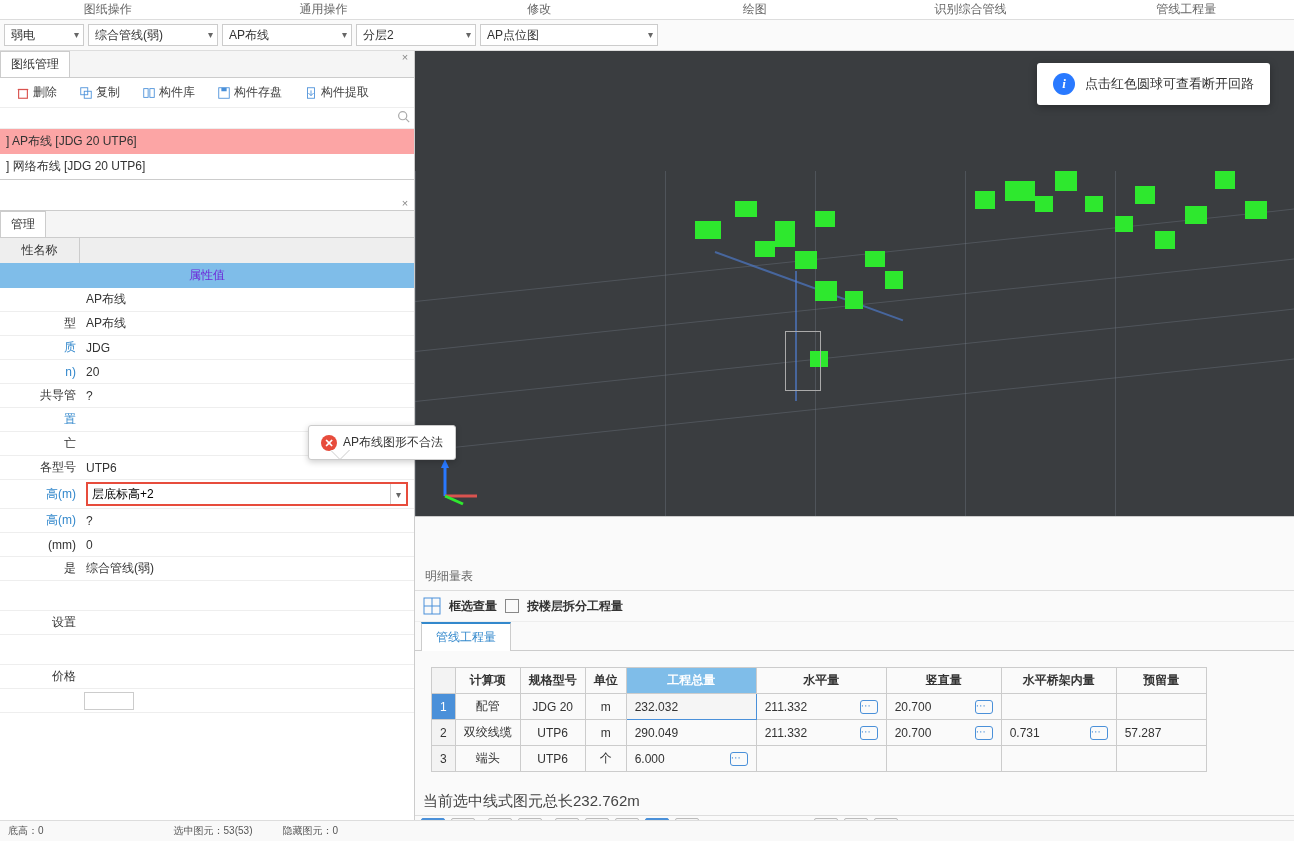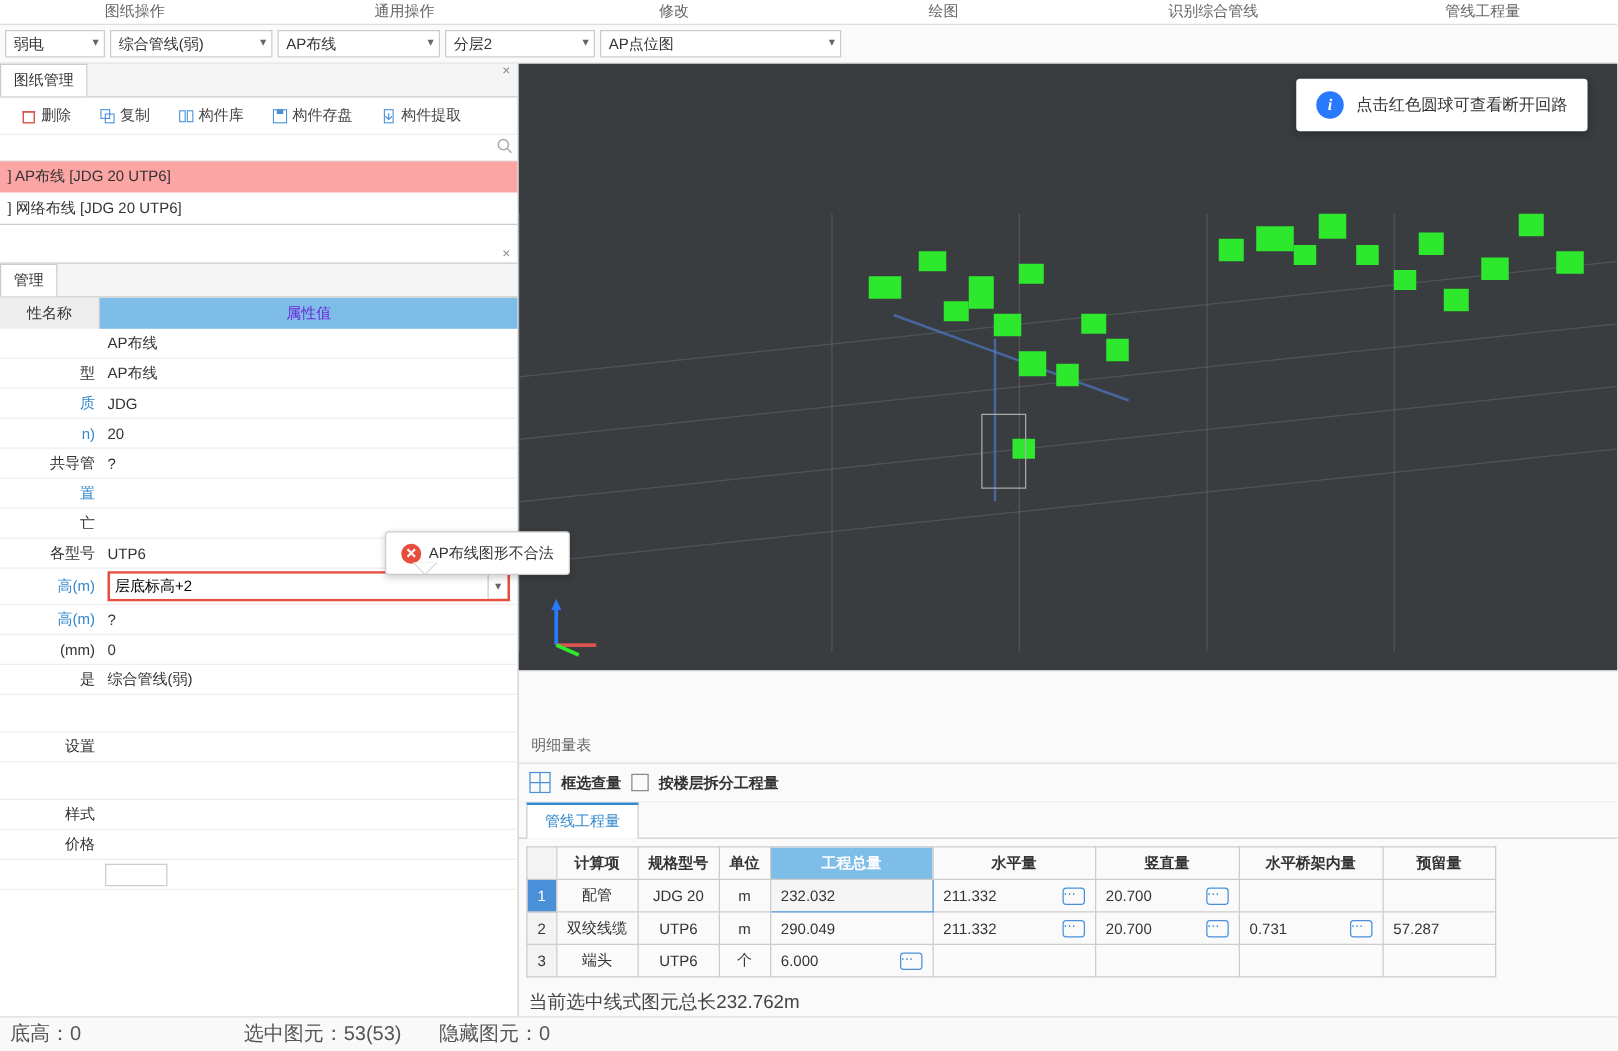--- a/index.html
+++ b/index.html
@@ -7,21 +7,21 @@
 
 
 .ribbon-tabs { display: flex; height: 20px; border-bottom: 1px solid #ddd; }
 .ribbon-tabs span { flex: 1; text-align: center; font-size: 12px; color: #666; line-height: 18px; }
 
 
 .filter-bar { display: flex; gap: 4px; padding: 4px; border-bottom: 1px solid #ddd; background: #fafafa; }
 .filter-select { position: relative; border: 1px solid #ccc; background: #fff; height: 22px; line-height: 20px; padding: 0 18px 0 6px; font-size: 12px; }
 .filter-select.w80 { width: 80px; }
 .filter-select.w130 { width: 130px; }
-.filter-select.w185 { width: 193px; }
+.filter-select.w185 { width: 178px; }
 .filter-select.w120 { width: 120px; }
 .filter-select::after { content: "▾"; position: absolute; right: 4px; top: 0; color: #666; font-size: 10px; }
 
 
 .main-layout { display: flex; height: calc(100% - 50px); }
 .left-panel { width: 415px; display: flex; flex-direction: column; border-right: 1px solid #ccc; position: relative; }
 .right-panel { flex: 1; display: flex; flex-direction: column; }
 
 
 .close-x { position: absolute; right: 2px; top: 0; width: 14px; height: 14px; font-size: 11px; color: #888; text-align: center; cursor: pointer; }
@@ -40,21 +40,21 @@
 .search-row { padding: 2px 4px; border-bottom: 1px solid #eee; text-align: right; color: #aaa; font-size: 13px; }
 
 
 .component-list { border-bottom: 1px solid #ccc; }
 .component-list .item { padding: 4px 6px; font-size: 12px; }
 .component-list .item.selected { background: #fca5a5; }
 
 
 .prop-tab-bar { display: flex; border-top: 1px solid #ccc; border-bottom: 1px solid #ccc; background: #f5f5f5; position: relative; }
 .prop-tab-bar .close-x { top: -14px; }
-.prop-header { display: flex; background: #eee; }
+.prop-header { display: flex; background: #eee; flex-direction: column; }
 .prop-header .col-name { width: 80px; padding: 4px; text-align: center; border-right: 1px solid #ccc; }
 .prop-header .col-value { flex: 1; padding: 4px; text-align: center; background: #7fbde9; color: #6d28d9; }
 .prop-rows { }
 .prop-row { display: flex; border-bottom: 1px solid #eee; min-height: 24px; align-items: center; }
 .prop-row .name { width: 80px; padding: 2px 4px; font-size: 12px; text-align: right; overflow: hidden; text-overflow: clip; white-space: nowrap; }
 .prop-row .name.link { color: #3388cc; }
 .prop-row .value { flex: 1; padding: 2px 6px; font-size: 12px; }
 .prop-row.editing .value-box { border: 2px solid #e74c3c; position: relative; display: flex; }
 .prop-row.editing .value-box input { flex: 1; border: none; outline: none; padding: 3px 4px; font-size: 12px; }
 .prop-row.editing .value-box .caret { width: 16px; text-align: center; color: #666; font-size: 10px; border-left: 1px solid #ccc; display: flex; align-items: center; justify-content: center; }
@@ -76,41 +76,41 @@
 
 
 .detail-panel { border-top: 1px solid #ccc; background: #fafafa; }
 .detail-title { padding: 5px 10px; color: #666; border-bottom: 1px solid #ddd; margin-top: 46px; }
 .detail-tools { padding: 6px 8px; display: flex; align-items: center; gap: 8px; border-bottom: 1px solid #eee; font-weight: bold; }
 .detail-tools .checkbox { width: 14px; height: 14px; border: 1px solid #888; display: inline-block; }
 .detail-tabs { display: flex; border-bottom: 1px solid #ccc; padding-left: 6px; }
 .detail-tabs .dtab { padding: 5px 14px; border: 1px solid #ccc; border-bottom: none; background: #fff; color: #3388cc; border-top: 2px solid #3388cc; margin-bottom: -1px; }
 
 
-.data-table { border-collapse: collapse; margin: 6px; }
+.data-table { border-collapse: collapse; margin: 16px; }
 .data-table th, .data-table td { border: 1px solid #ccc; padding: 4px 8px; font-size: 12px; text-align: center; white-space: nowrap; }
 .data-table .rownum { background: #f3f3f3; width: 22px; }
 .data-table .rownum.sel { background: #4a90d9; color: #fff; }
 .data-table th.sel-col { background: #7fbde9; color: #fff; }
 .data-table td.cell-sel { background: #f5f5f5; border: 1px solid #4a90d9; text-align: left; padding-left: 8px; }
 .data-table td.left { text-align: left; padding-left: 8px; }
 .data-table .more-btn { display: inline-block; border: 1px solid #4a90d9; color: #4a90d9; border-radius: 3px; width: 18px; height: 14px; line-height: 10px; font-size: 10px; vertical-align: middle; }
 .val-wrap { display: flex; justify-content: space-between; align-items: center; gap: 6px; }
 
 
 .status-line { padding: 4px 8px; font-size: 15px; color: #444; }
 
 
 .bottom-bar { display: flex; align-items: center; gap: 6px; padding: 2px 6px; border-top: 1px solid #ddd; font-size: 12px; }
 .bottom-bar .tool-btn { border: 1px solid #bbb; background: #f5f5f5; width: 24px; height: 22px; display: flex; align-items: center; justify-content: center; border-radius: 2px; color: #555; font-size: 11px; }
 .bottom-bar .tool-btn.active { background: #4a90d9; color: #fff; border-color: #4a90d9; }
 .bottom-bar .sep { width: 1px; height: 18px; background: #ccc; }
 
 
-.footer-status { position: absolute; bottom: 0; left: 0; right: 0; display: flex; gap: 30px; padding: 3px 8px; font-size: 16px; color: #555; background: #f9f9f9; border-top: 1px solid #ddd; }
+.footer-status { position: absolute; bottom: 0; left: 0; right: 0; display: flex; gap: 30px; padding: 3px 8px; font-size: 10px; color: #555; background: #f9f9f9; border-top: 1px solid #ddd; }
 
 .icon-sq { display:inline-block; width:12px; height:12px; border:1px solid #666; }
 </style>
 </head>
 <body>
 
 <div class="ribbon-tabs">
   <span>图纸操作</span>
   <span>通用操作</span>
   <span>修改</span>
@@ -255,24 +255,20 @@
       <div class="prop-row" style="height:30px">
           <div class="name"></div>
           <div class="value"></div>
         </div>
       <div class="prop-row">
           <div class="name">设置</div>
           <div class="value"></div>
         </div>
       <div class="prop-row" style="height:30px">
           <div class="name"></div>
-          <div class="value"></div>
-        </div>
-      <div class="prop-row">
-          <div class="name">样式</div>
           <div class="value"></div>
         </div>
       <div class="prop-row">
           <div class="name">价格</div>
           <div class="value"></div>
         </div>
       <div class="prop-row">
           <div class="name"></div>
           <div class="value" style="border:1px solid #ccc;height:18px;width:50px;flex:0 0 50px;margin:2px 0 2px 4px"></div>
         </div>

